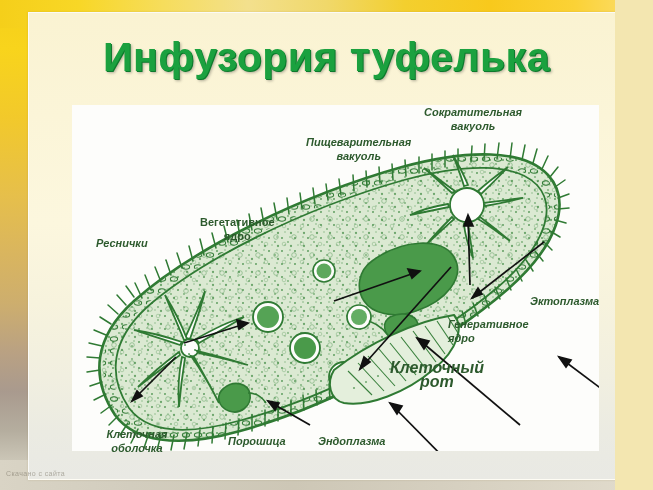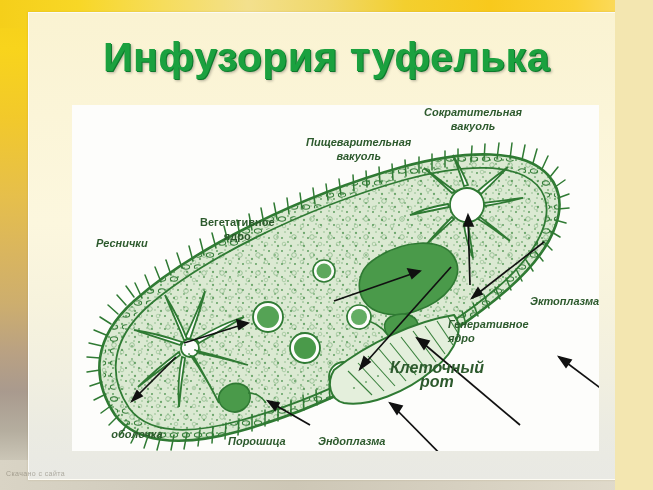--- a/index.html
+++ b/index.html
@@ -442,18 +442,19 @@
 
     <div style="position:absolute;left:246px;top:310px;font-size:11px;font-style:italic;font-weight:bold;color:#2d5a2d;white-space:nowrap;margin-top:20px;">
       <span>Эндоплазма</span>
     </div>
 
     <div style="position:absolute;left:156px;top:330px;font-size:11px;font-style:italic;font-weight:bold;color:#2d5a2d;white-space:nowrap;">
       <span>Порошица</span>
     </div>
 
     <div style="position:absolute;left:12px;top:322px;font-size:11px;font-style:italic;font-weight:bold;color:#2d5a2d;text-align:center;line-height:14px;width:106px;">
+      <div>Клеточная</div>
       <div>оболочка</div>
     </div>
   </div>
 
   <div class="watermark">Скачано с сайта</div>
 </div>
 
 </body></html>

